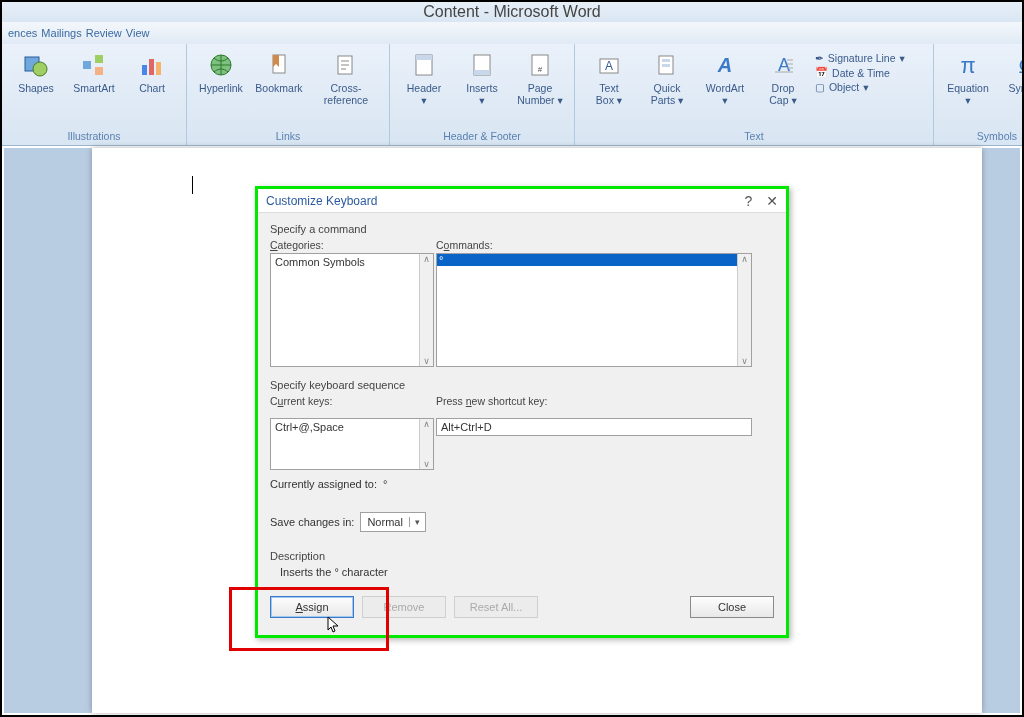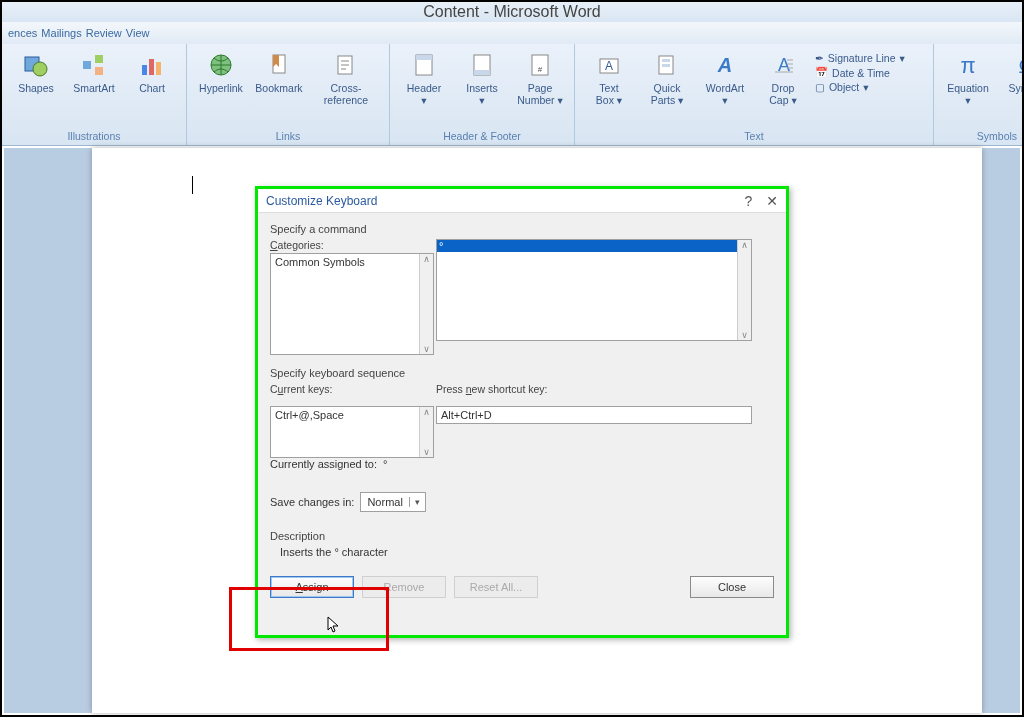--- a/index.html
+++ b/index.html
@@ -20,27 +20,27 @@
 .bg-below { position:absolute; left:2px; right:2px; top:146px; bottom:2px; background:#b9cde2;}
 .cursor-line { position:absolute; top:174px; left:190px; width:1px; height:18px; background:#000;}
 .dialog { position:absolute; top:184px; left:253px; width:534px; height:452px; background:#f0f0f0; border:3px solid #00e800; box-shadow:2px 2px 6px rgba(0,0,0,0.3);}
 .dlg-title { height:24px; display:flex; align-items:center; padding:0 8px; background:#fff; border-bottom:1px solid #ddd; font-size:12px; color:#2a5aa0;}
 .dlg-title-actions { margin-left:auto; display:flex; gap:14px; font-size:14px; color:#555; }
 .dlg-body { padding:6px 12px 10px; font-size:11px; color:#333;}
 .sec-label { margin:4px 0 4px; color:#444;}
 .fld-label { font-size:10.5px; color:#444; margin-bottom:2px;}
 .fld-label .ul { text-decoration:underline;}
 .two-col { display:flex; gap:2px; }
-.listbox { background:#fff; border:1px solid #a0a0a0; width:164px; height:102px; position:relative; font-size:11px; padding:2px 14px 2px 4px;}
+.listbox { background:#fff; border:1px solid #a0a0a0; width:164px; height:114px; position:relative; font-size:11px; padding:2px 14px 2px 4px;}
 .listbox-wide { width:316px; }
 .listbox .item-sel { background:#0a64c8; color:#fff; padding:0 2px; position:absolute; left:0; right:14px; top:0;}
 .scroll-affordance { position:absolute; right:0; top:0; width:14px; height:100%; background:#f0f0f0; border-left:1px solid #ccc; display:flex; flex-direction:column; justify-content:space-between; align-items:center; color:#888; font-size:9px;}
 .textbox { background:#fff; border:1px solid #a0a0a0; padding:2px 4px; height:18px; font-size:11px;margin-top:11px;}
 .textbox-tall { height:52px; width:164px; position:relative; padding:2px 14px 2px 4px;}
-.row { display:flex; align-items:center; gap:6px; }
+.row { display:flex; align-items:center; gap:6px; margin-top:8px;}
 .select { display:inline-flex; align-items:center; background:#fff; border:1px solid #a0a0a0; height:20px; }
 .select span { padding:0 6px;}
 .select .arrow { border-left:1px solid #a0a0a0; width:16px; text-align:center; font-size:9px; color:#555;}
 .btns { display:flex; gap:8px; margin-top:18px; align-items:center;}
 .btn { width:84px; height:22px; border:1px solid #8a8a8a; background:linear-gradient(#fdfdfd,#e8e8e8); color:#333; font-size:11px; display:inline-flex; align-items:center; justify-content:center; cursor:pointer;}
 .btn.primary { border:1px solid #3a7ac8; box-shadow:0 0 0 1px #9ec8f0 inset;}
 .btn.disabled { color:#aaa; border:1px solid #cfcfcf; background:#ececec; cursor:default;}
 .btn .ul { text-decoration:underline; }
 .red-box { position:absolute; top:585px; left:227px; width:160px; height:64px; border:3px solid #e00000; pointer-events:none;}
 .cursor { position:absolute; top:614px; left:325px; width:14px; height:18px; pointer-events:none;}
@@ -256,20 +256,21 @@
         <div class="fld-label"><span class="ul">C</span>ategories:</div>
         <div class="listbox">
           <span>Common Symbols</span>
           <div class="scroll-affordance">
               <span>∧</span>
               <span>∨</span>
             </div>
         </div>
       </div>
       <div>
+        <div class="fld-label">C<span class="ul">o</span>mmands:</div>
         <div class="listbox listbox-wide">
           <div class="item-sel">°</div>
           <div class="scroll-affordance">
               <span>∧</span>
               <span>∨</span>
             </div>
         </div>
       </div>
     </div>
 

